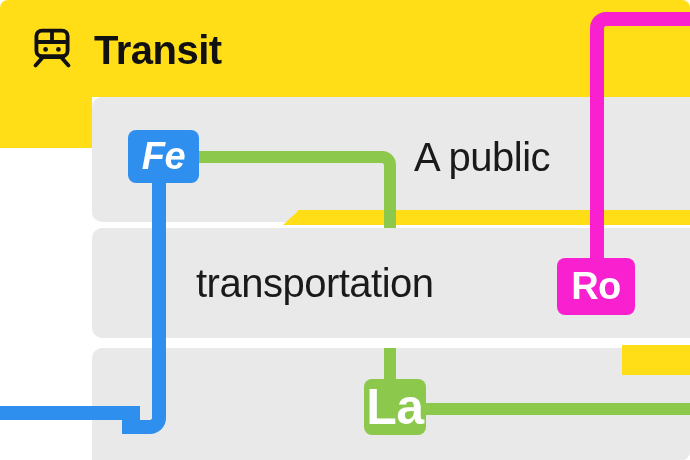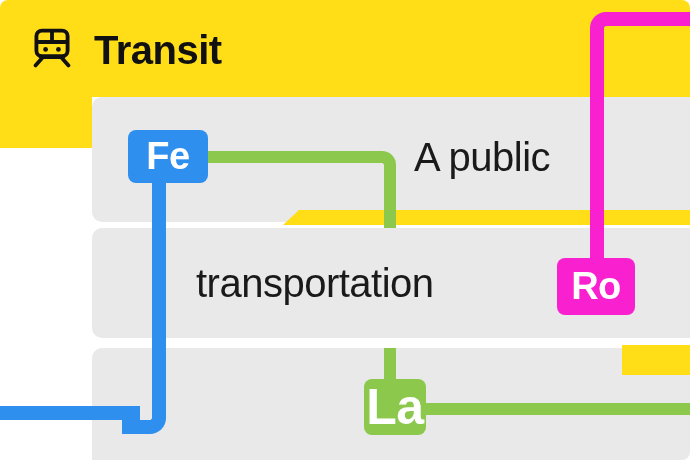--- a/index.html
+++ b/index.html
@@ -156,24 +156,25 @@
     display: flex;
     align-items: center;
     justify-content: center;
     color: #ffffff;
     font-weight: 700;
     letter-spacing: -0.5px;
     box-sizing: border-box;
   }
   .badge-fe {
     left: 128px; top: 130px;
-    width: 80px; height: 53px;
+    width: 71px; height: 53px;
     background: #2F8FEE;
     border-radius: 8px;
     font-size: 38px;
+    font-style: italic;
   }
   .badge-ro {
     left: 557px; top: 258px;
     width: 78px; height: 57px;
     background: #F920D0;
     border-radius: 8px;
     font-size: 38px;
   }
   .badge-la {
     left: 364px; top: 379px;

